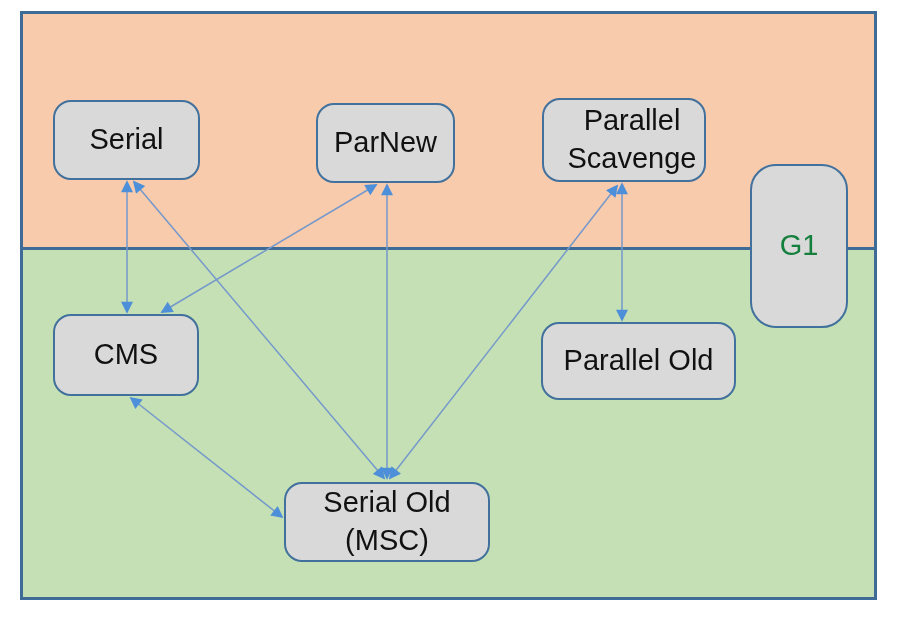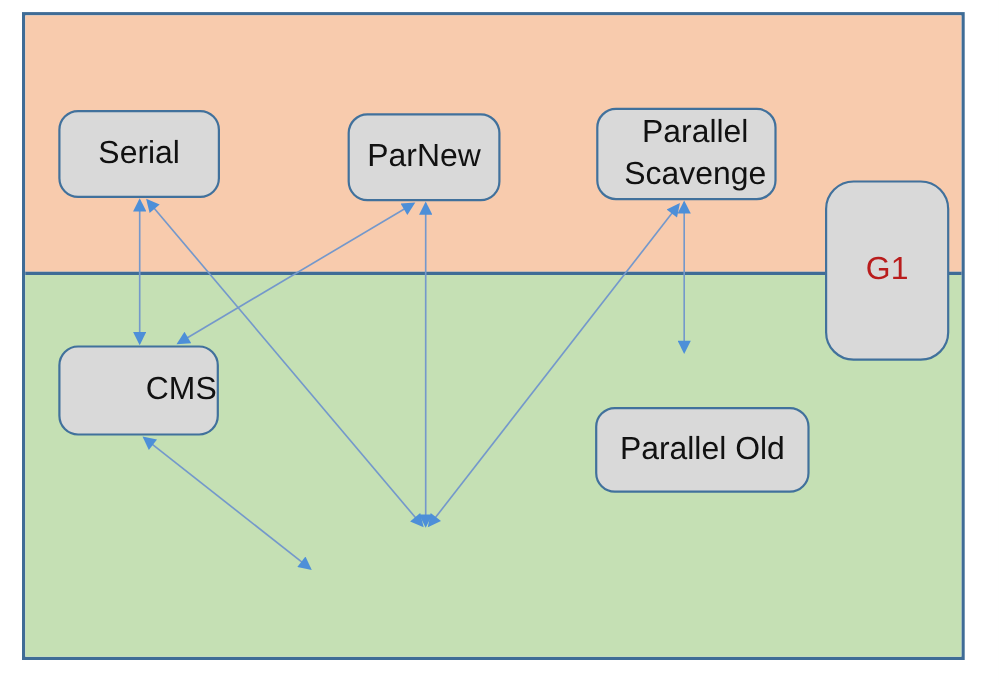--- a/index.html
+++ b/index.html
@@ -78,18 +78,20 @@
         <line x1="617" y1="186" x2="390" y2="478" stroke="#7498CB" stroke-width="1.5" marker-end="url(#arrowhead)" marker-start="url(#arrowhead)"></line>
         <line x1="131" y1="398" x2="282" y2="517" stroke="#7498CB" stroke-width="1.5" marker-end="url(#arrowhead)" marker-start="url(#arrowhead)"></line>
       </g>
   </svg>
 
   <div class="nodes" id="node-layer">
       <div class="node" style="left: 53px; top: 100px; width: 147px; height: 80px; border-radius: 18px; color: rgb(17, 17, 17); text-align: center;"><span>Serial</span></div>
       <div class="node" style="left: 316px; top: 103px; width: 139px; height: 80px; border-radius: 18px; color: rgb(17, 17, 17);"><span>ParNew</span></div>
       <div class="node" style="left: 542px; top: 98px; width: 164px; height: 84px; border-radius: 18px; color: rgb(17, 17, 17); padding-left: 16px;"><span>Parallel
 Scavenge</span></div>
-      <div class="node" style="left: 750px; top: 164px; width: 113px; height: 164px; border-radius: 26px; color: #b91c1c;"><span>G1</span></div>
-      <div class="node" style="left: 53px; top: 314px; width: 146px; height: 82px; border-radius: 18px; color: rgb(17, 17, 17); justify-content: flex-end;"><span>CMS</span></div>
-      <div class="node" style="left: 541px; top: 322px; width: 195px; height: 78px; border-radius: 18px; color: rgb(17, 17, 17); margin-top: 48px;"><span>Parallel Old</span></div>
+      <div class="node" style="left: 750px; top: 164px; width: 98px; height: 164px; border-radius: 26px; color: #15803d;"><span>G1</span></div>
+      <div class="node" style="left: 53px; top: 314px; width: 146px; height: 82px; border-radius: 18px; color: rgb(17, 17, 17);"><span>CMS</span></div>
+      <div class="node" style="left: 541px; top: 322px; width: 195px; height: 78px; border-radius: 18px; color: rgb(17, 17, 17);"><span>Parallel Old</span></div>
+      <div class="node" style="left: 284px; top: 482px; width: 206px; height: 80px; border-radius: 18px; color: rgb(17, 17, 17);"><span>Serial Old
+(MSC)</span></div>
     </div>
 
 </div>
 
 </body></html>

